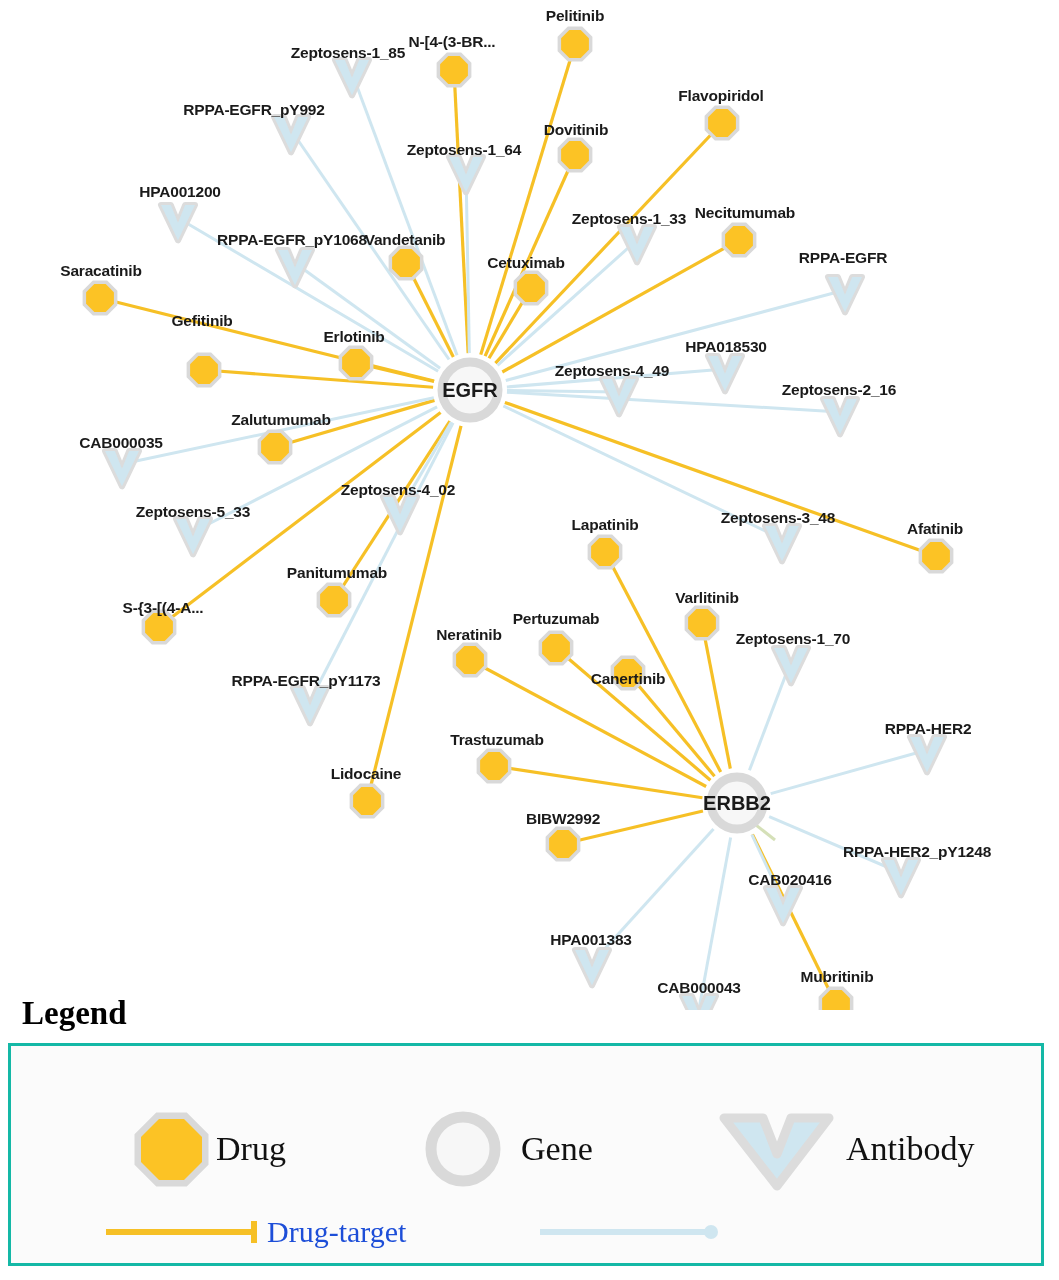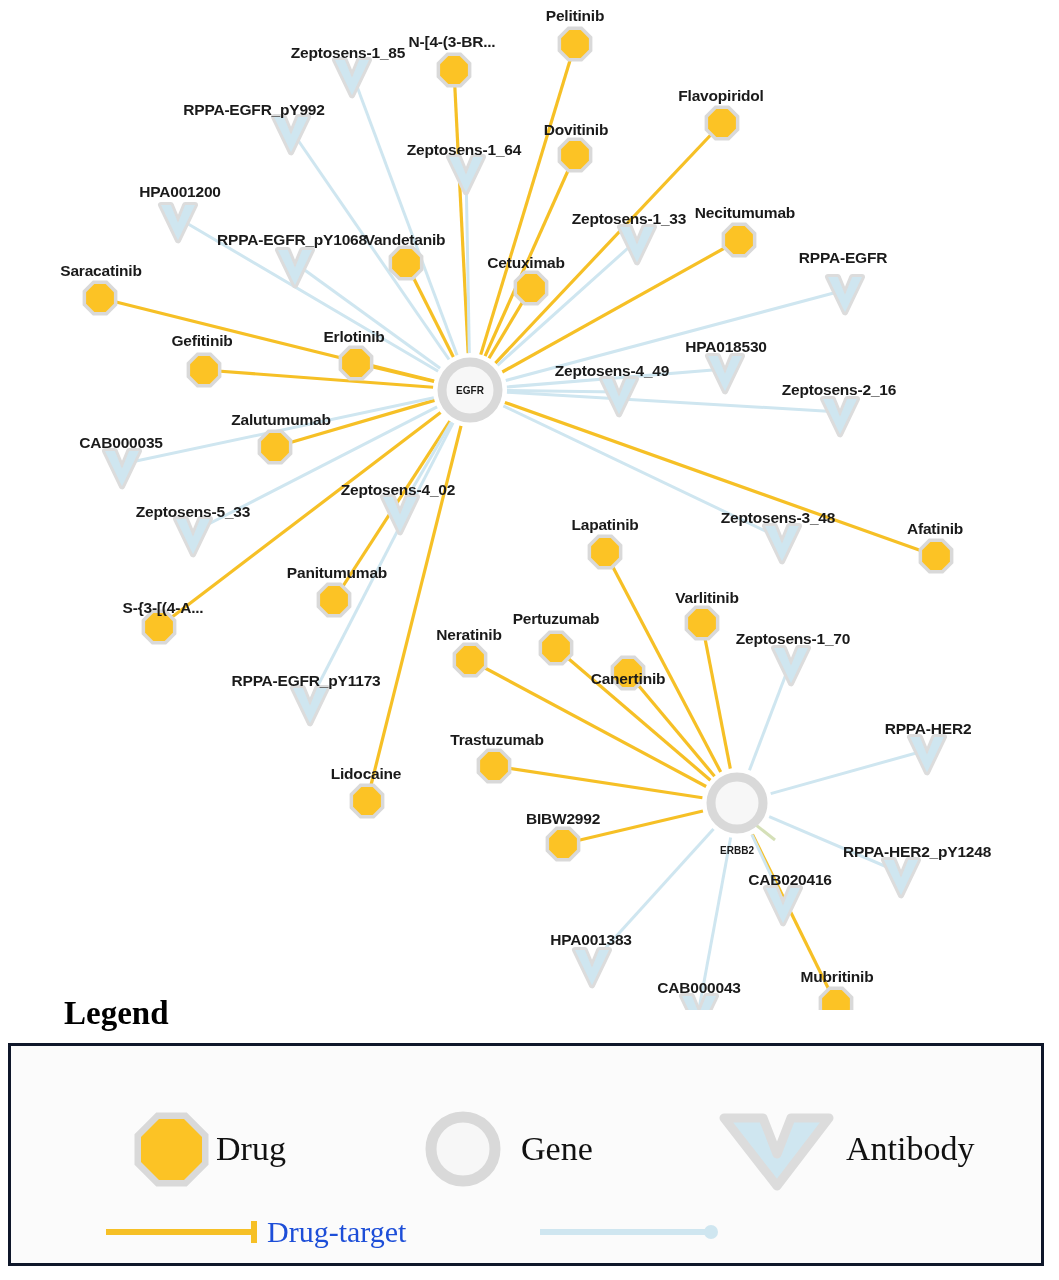--- a/index.html
+++ b/index.html
@@ -32,45 +32,44 @@
     font-size: 15.5px;
     font-weight: bold;
     color: #1a1a1a;
     white-space: nowrap;
     transform: translate(-50%, -50%);
     letter-spacing: -0.2px;
   }
   .gene-label {
     position: absolute;
     font-family: "Liberation Sans", sans-serif;
-    font-size: 10px;
+    font-size: 20px;
     font-weight: bold;
     color: #1a1a1a;
     white-space: nowrap;
     transform: translate(-50%, -50%);
   }
   #legend-box {
     position: absolute;
     left: 8px;
     top: 1043px;
     width: 1036px;
     height: 223px;
-    border: 3px solid #0f172a;
+    border: 3px solid #14b8a6;
     background: #fbfbfb;
     box-sizing: border-box;
   }
   #legend-title {
     position: absolute;
     left: 22px;
     top: 995px;
     font-family: "Liberation Serif", serif;
     font-size: 33px;
     font-weight: bold;
     color: #000000;
-    margin-left: 42px;
   }
   .legend-text {
     position: absolute;
     font-family: "Liberation Serif", serif;
     font-size: 34px;
     color: #111111;
     white-space: nowrap;
     transform: translateY(-50%);
   }
   .legend-edge-text {
@@ -229,21 +228,21 @@
     </svg>
 <div class="node-label" style="left: 575px; top: 16px;">Pelitinib</div>
     <div class="node-label" style="left: 452px; top: 42px;">N-[4-(3-BR...</div>
     <div class="node-label" style="left: 721px; top: 96px;">Flavopiridol</div>
     <div class="node-label" style="left: 576px; top: 130px;">Dovitinib</div>
     <div class="node-label" style="left: 745px; top: 213px;">Necitumumab</div>
     <div class="node-label" style="left: 405px; top: 240px;">Vandetanib</div>
     <div class="node-label" style="left: 526px; top: 263px;">Cetuximab</div>
     <div class="node-label" style="left: 101px; top: 271px;">Saracatinib</div>
     <div class="node-label" style="left: 354px; top: 337px;">Erlotinib</div>
-    <div class="node-label" style="left: 202px; top: 341px;">Gefitinib</div>
+    <div class="node-label" style="left: 202px; top: 321px;">Gefitinib</div>
     <div class="node-label" style="left: 281px; top: 420px;">Zalutumumab</div>
     <div class="node-label" style="left: 935px; top: 529px;">Afatinib</div>
     <div class="node-label" style="left: 605px; top: 525px;">Lapatinib</div>
     <div class="node-label" style="left: 337px; top: 573px;">Panitumumab</div>
     <div class="node-label" style="left: 707px; top: 598px;">Varlitinib</div>
     <div class="node-label" style="left: 163px; top: 608px;">S-{3-[(4-A...</div>
     <div class="node-label" style="left: 469px; top: 635px;">Neratinib</div>
     <div class="node-label" style="left: 556px; top: 619px;">Pertuzumab</div>
     <div class="node-label" style="left: 628px; top: 646px; margin-top: 33px;">Canertinib</div>
     <div class="node-label" style="left: 497px; top: 740px; text-align: right;">Trastuzumab</div>
@@ -265,21 +264,21 @@
     <div class="node-label" style="left: 193px; top: 512px;">Zeptosens-5_33</div>
     <div class="node-label" style="left: 778px; top: 518px;">Zeptosens-3_48</div>
     <div class="node-label" style="left: 793px; top: 639px;">Zeptosens-1_70</div>
     <div class="node-label" style="left: 306px; top: 681px;">RPPA-EGFR_pY1173</div>
     <div class="node-label" style="left: 928px; top: 729px;">RPPA-HER2</div>
     <div class="node-label" style="left: 917px; top: 852px;">RPPA-HER2_pY1248</div>
     <div class="node-label" style="left: 790px; top: 880px;">CAB020416</div>
     <div class="node-label" style="left: 591px; top: 940px;">HPA001383</div>
     <div class="node-label" style="left: 699px; top: 988px;">CAB000043</div>
     <div class="gene-label" style="left: 470px; top: 390px;">EGFR</div>
-    <div class="gene-label" style="left: 737px; top: 803px; margin-top: 47px;">ERBB2</div>
+    <div class="gene-label" style="left: 737px; top: 803px;">ERBB2</div>
   </div>
 
 <div id="legend-title">Legend</div>
 
 <div id="legend-box">
   <svg width="1030" height="217">
 
     <g>
       <polygon points="148,73 173,73 191,91 191,116 173,134 148,134 130,116 130,91" fill="none" stroke="#d9d9d9" stroke-width="13"></polygon>
       <polygon points="148,73 173,73 191,91 191,116 173,134 148,134 130,116 130,91" fill="#fcc325"></polygon>

